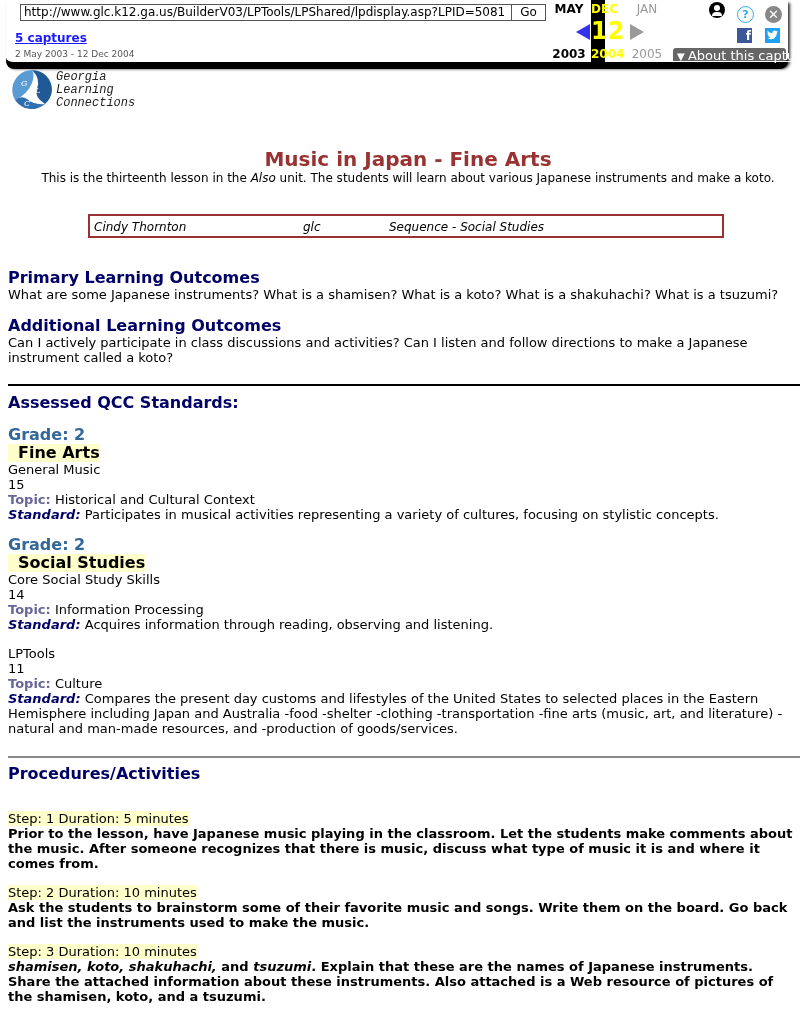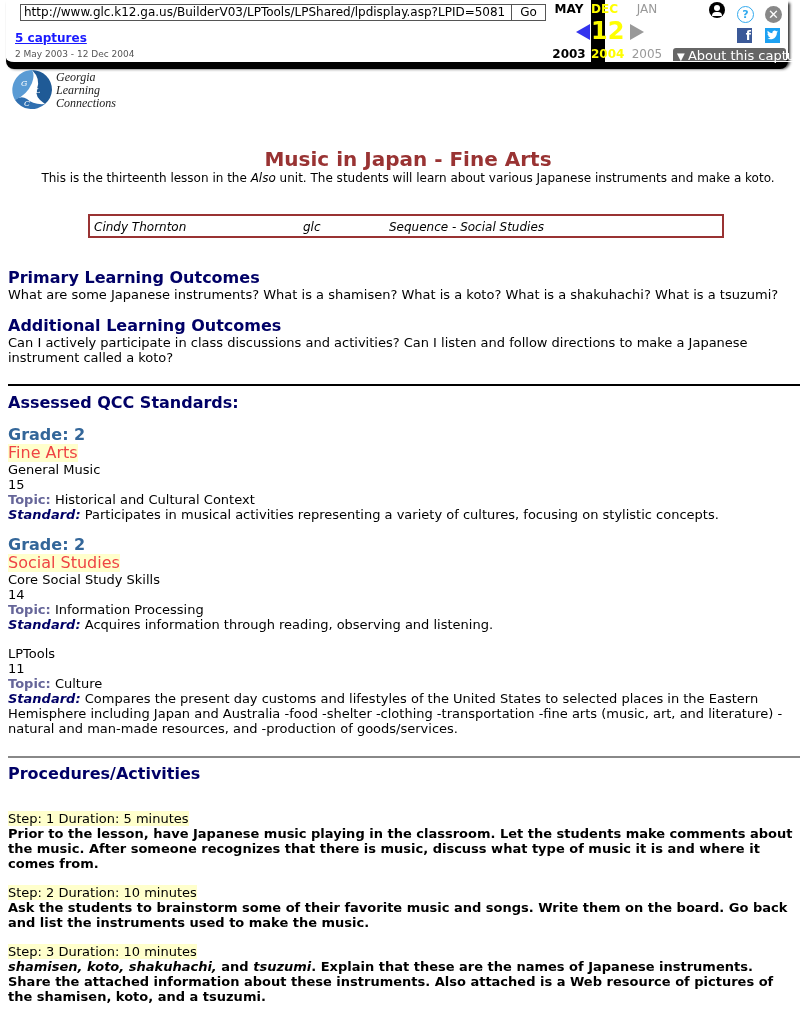--- a/index.html
+++ b/index.html
@@ -44,34 +44,34 @@
   #wm-help { position: absolute; left: 731px; top: 6px; width: 15px; height: 15px; border: 1.5px solid #33aaee; border-radius: 50%; color: #33aaee; font-size: 11px; font-weight: bold; text-align: center; line-height: 15px; }
   #wm-close { position: absolute; left: 759px; top: 6px; width: 17px; height: 17px; border-radius: 50%; background: #888; color: #fff; font-size: 13px; text-align: center; line-height: 17px; font-weight: bold; }
   #wm-fb { position: absolute; left: 731px; top: 28px; width: 15px; height: 15px; background: #3b5998; color: #fff; font-size: 12px; font-weight: bold; text-align: right; line-height: 17px; padding-right: 1px; box-sizing: border-box; }
   #wm-tw { position: absolute; left: 759px; top: 28px; width: 15px; height: 15px; background: #1da1f2; color: #fff; font-size: 10px; text-align: center; line-height: 15px; }
   #wm-about { position: absolute; left: 667px; top: 48px; width: 113px; height: 13px; background: #666; border-radius: 3px 3px 0 0; color: #fff; font-size: 10px; line-height: 13px; text-align: left; padding-left: 4px; box-sizing: border-box; white-space: nowrap; }
   #wm-about span.txt { text-decoration: underline; }
 
   
   #logo { position: absolute; left: 11px; top: 68px; width: 120px; height: 44px; }
   #logo-mark { position: absolute; left: 0; top: 1px; width: 42px; height: 42px; }
-  #logo-text { position: absolute; left: 45px; top: 3px; font-family: Liberation Serif, serif; font-style: italic; font-size: 12px; line-height: 13px; color: #222; }
+  #logo-text { position: absolute; left: 45px; top: 3px; font-family: Liberation Mono, monospace; font-style: italic; font-size: 12px; line-height: 13px; color: #222; }
 
   
   #page-title { position: absolute; left: 0; width: 816px; top: 147px; text-align: center; color: #993333; font-size: 20px; font-weight: bold; }
   #page-desc { position: absolute; left: 0; width: 816px; top: 171px; text-align: center; font-size: 12px; }
 
   #info-box { position: absolute; left: 88px; top: 214px; width: 636px; height: 24px; border: 2px solid #993333; box-sizing: border-box; font-size: 12px; font-style: italic; }
   #info-box span { position: absolute; top: 4px; }
 
   .content { position: absolute; left: 8px; width: 790px; font-size: 13px; }
   .sec-h { color: #000066; font-size: 16px; font-weight: bold; }
   .txt { font-size: 13px; line-height: 15px; }
   .grade { color: #336699; font-size: 16px; font-weight: bold; line-height: 18px; }
-  .subject { color: #ef4444; font-size: 16px; font-weight: normal; background: #ffffcc; display: inline-block; line-height: 18px; }
+  .subject { color: #000000; font-size: 16px; font-weight: bold; background: #ffffcc; display: inline-block; line-height: 18px; padding-left: 10px; }
   .lbl-topic { color: #666699; font-weight: bold; }
   .lbl-std { color: #000066; font-weight: bold; font-style: italic; }
   .hr-black { position: absolute; left: 8px; width: 792px; height: 2px; background: #000; }
   .hr-gray { position: absolute; left: 8px; width: 792px; height: 2px; background: #888; }
   .step-h { background: #ffffcc; display: inline-block; font-size: 13px; }
   .step-b { font-weight: bold; font-size: 13px; line-height: 15px; }
 </style>
 </head>
 <body>
 

